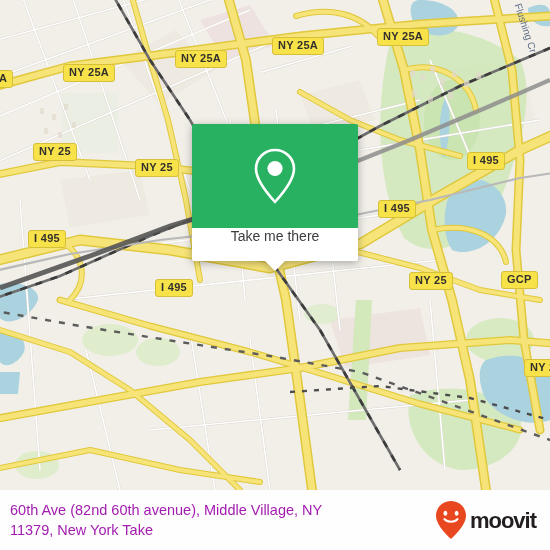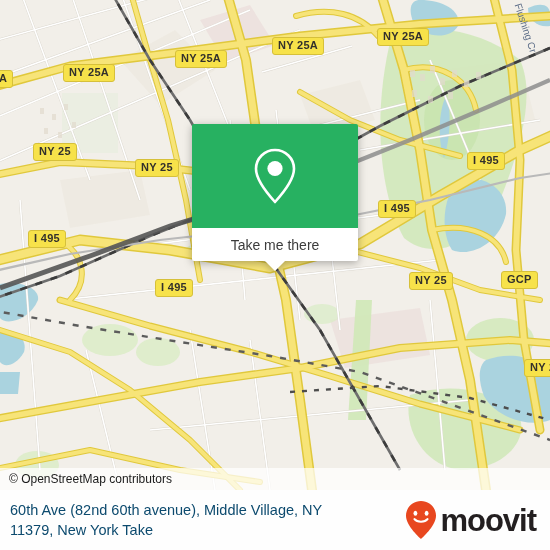--- a/index.html
+++ b/index.html
@@ -67,21 +67,21 @@
     background: #27b161;
     display: flex;
     align-items: center;
     justify-content: center;
     border-radius: 2px 2px 0 0;
   }
   #popup-body {
     height: 33px;
     background: #ffffff;
     display: flex;
-    align-items: center;
+    align-items: flex-start;
     justify-content: center;
     border-radius: 0 0 2px 2px;
   }
   #popup-label {
     color: #3c3c3c;
     font-family: "Liberation Sans", sans-serif;
     font-size: 14px;
     line-height: 16px;
   }
   #popup-tail {
@@ -126,32 +126,32 @@
     display: flex;
     align-items: center;
     box-sizing: border-box;
     padding: 0 14px 0 10px;
   }
   #footer-address {
     flex: 1 1 auto;
     font-family: "Liberation Sans", sans-serif;
     font-size: 14.5px;
     line-height: 20px;
-    color: #0c4a6e;
+    color: #a21caf;
     padding-right: 8px;
   }
   #brand {
     flex: 0 0 auto;
     display: flex;
     align-items: center;
     gap: 2px;
   }
   #brand-name {
     font-family: "Liberation Sans", sans-serif;
-    font-size: 31px;
+    font-size: 22px;
     line-height: 31px;
     font-weight: bold;
     letter-spacing: -1px;
     color: #231f20;
   }
 </style>
 </head>
 <body>
 
 <div id="app">
@@ -363,23 +363,20 @@
         <path d="M24 4 C13.5 4 5 12.4 5 22.8 C5 34.5 19 50.5 24 56 C29 50.5 43 34.5 43 22.8 C43 12.4 34.5 4 24 4 Z" fill="none" stroke="#ffffff" stroke-width="2.6" stroke-linejoin="round"></path>
         <circle cx="24" cy="22.5" r="7.6" fill="#ffffff"></circle>
       </svg>
     </div>
     <div id="popup-body">
       <span id="popup-label">Take me there</span>
     </div>
     <div id="popup-tail"></div>
   </div>
 
-  <div id="attribution">
-    <span id="attribution-text">© OpenStreetMap contributors</span>
-  </div>
 
   <div id="footer">
     <div id="footer-address">
       <div>60th Ave (82nd 60th avenue), Middle Village, NY</div>
       <div>11379, New York Take</div>
     </div>
     <div id="brand">
       <svg width="34" height="40" viewBox="0 0 34 40">
         <path d="M17 1 C8.7 1 2 7.6 2 15.7 C2 24.9 13.4 35.6 17 39 C20.6 35.6 32 24.9 32 15.7 C32 7.6 25.3 1 17 1 Z" fill="#e8471f"></path>
         <ellipse cx="11.4" cy="13.2" rx="1.9" ry="2.5" fill="#ffffff"></ellipse>

